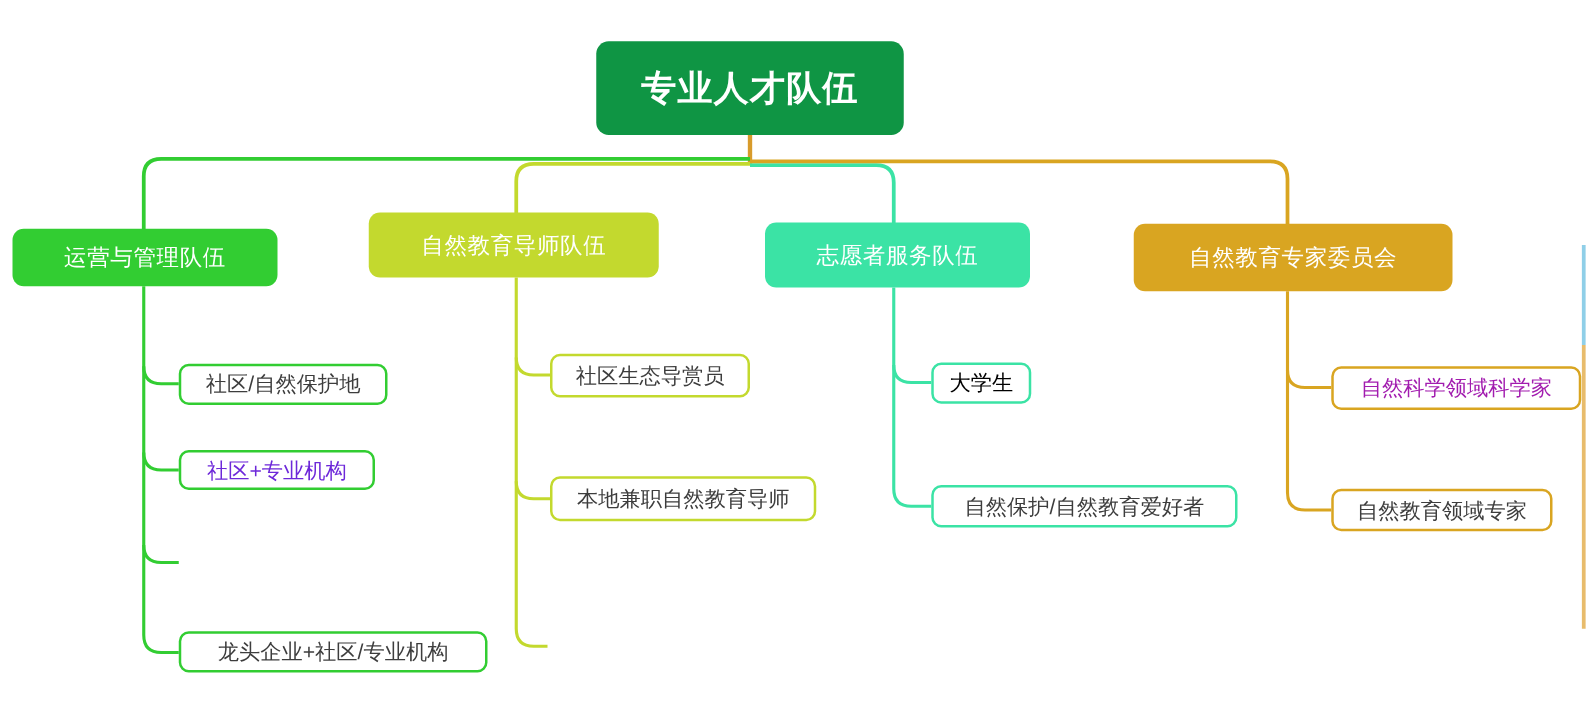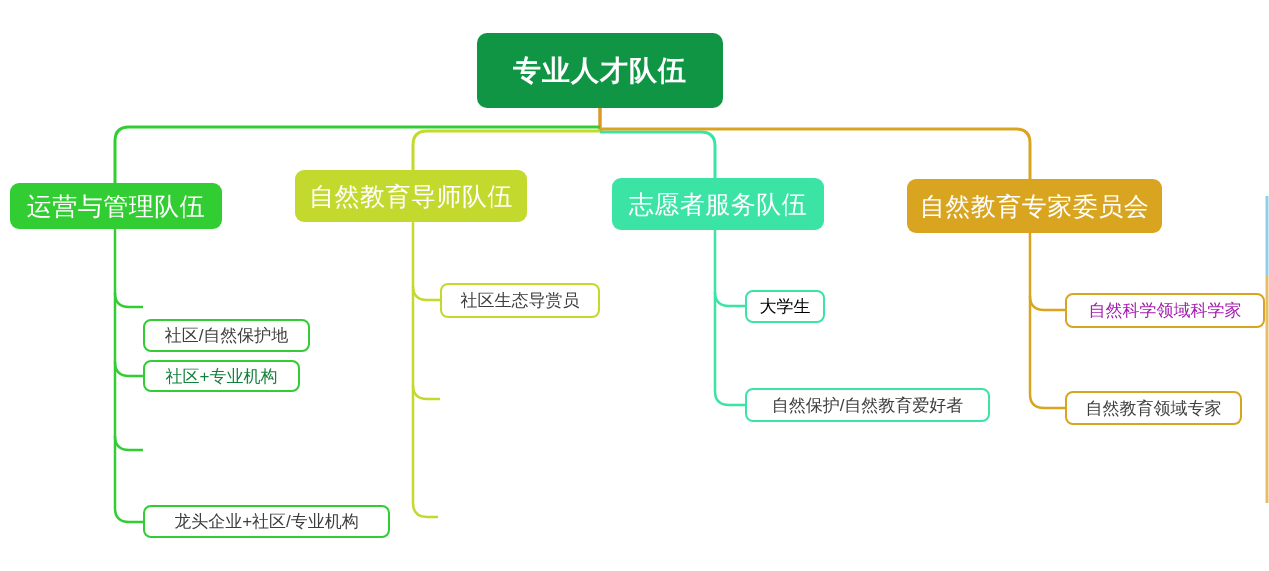--- a/index.html
+++ b/index.html
@@ -13,21 +13,21 @@
   }
   svg.wires{position:absolute;left:0;top:0;width:1269px;height:571px;pointer-events:none;}
   .node{
     position:absolute;display:flex;align-items:center;justify-content:center;
     box-sizing:border-box;white-space:nowrap;
   }
   .node-root{
     border-radius:10px;color:#fff;font-size:28px;font-weight:bold;letter-spacing:1px;
   }
   .node-branch{
-    border-radius:9px;color:#fff;font-size:25px;letter-spacing:0.5px;
+    border-radius:9px;color:#fff;font-size:18px;letter-spacing:0.5px;
   }
   .node-child{
     border-radius:8px;border:2px solid;background:#fff;
     font-size:17px;color:#3d3d3d;
   }
 </style>
 </head>
 <body>
 
 <div class="canvas">
@@ -70,32 +70,35 @@
   <div class="node node-branch" style="left: 295px; top: 170px; width: 232px; height: 52px; background-color: rgb(195, 217, 46); color: rgb(255, 255, 255);">
     <span>自然教育导师队伍</span>
   </div>
   <div class="node node-branch" style="left: 612px; top: 178px; width: 212px; height: 52px; background-color: rgb(59, 227, 165); color: rgb(255, 255, 255);">
     <span>志愿者服务队伍</span>
   </div>
   <div class="node node-branch" style="left: 907px; top: 179px; width: 255px; height: 54px; background-color: rgb(217, 165, 33); color: rgb(255, 255, 255);">
     <span>自然教育专家委员会</span>
   </div>
 
-  <div class="node node-child" style="left: 143px; top: 291px; width: 167px; height: 33px; border-color: rgb(50, 205, 50); color: rgb(61, 61, 61); background-color: rgb(255, 255, 255); margin-top: 28px;">
+  <div class="node node-child" style="left: 143px; top: 291px; width: 167px; height: 33px; border-color: rgb(50, 205, 50); color: rgb(61, 61, 61); background-color: rgb(255, 255, 255);">
     <span>社区/自然保护地</span>
   </div>
-  <div class="node node-child" style="left: 143px; top: 360px; width: 157px; height: 32px; border-color: rgb(50, 205, 50); color: #15803d; background-color: rgb(255, 255, 255);">
+  <div class="node node-child" style="left: 143px; top: 360px; width: 157px; height: 32px; border-color: rgb(50, 205, 50); color: #6d28d9; background-color: rgb(255, 255, 255);">
     <span>社区+专业机构</span>
   </div>
   <div class="node node-child" style="left: 143px; top: 505px; width: 247px; height: 33px; border-color: rgb(50, 205, 50); color: rgb(61, 61, 61); background-color: rgb(255, 255, 255);">
     <span>龙头企业+社区/专业机构</span>
   </div>
 
   <div class="node node-child" style="left: 440px; top: 283px; width: 160px; height: 35px; border-color: rgb(195, 217, 46); color: rgb(61, 61, 61); background-color: rgb(255, 255, 255);">
     <span>社区生态导赏员</span>
+  </div>
+  <div class="node node-child" style="left: 440px; top: 381px; width: 213px; height: 36px; border-color: rgb(195, 217, 46); color: rgb(61, 61, 61); background-color: rgb(255, 255, 255);">
+    <span>本地兼职自然教育导师</span>
   </div>
 
   <div class="node node-child" style="left: 745px; top: 290px; width: 80px; height: 33px; border-color: rgb(59, 227, 165); color: #000000; background-color: rgb(255, 255, 255);">
     <span>大学生</span>
   </div>
   <div class="node node-child" style="left: 745px; top: 388px; width: 245px; height: 34px; border-color: rgb(59, 227, 165); color: rgb(61, 61, 61); background-color: rgb(255, 255, 255);">
     <span>自然保护/自然教育爱好者</span>
   </div>
 
   <div class="node node-child" style="left: 1065px; top: 293px; width: 200px; height: 35px; border-color: rgb(217, 165, 33); color: #a21caf; background-color: rgb(255, 255, 255);">

